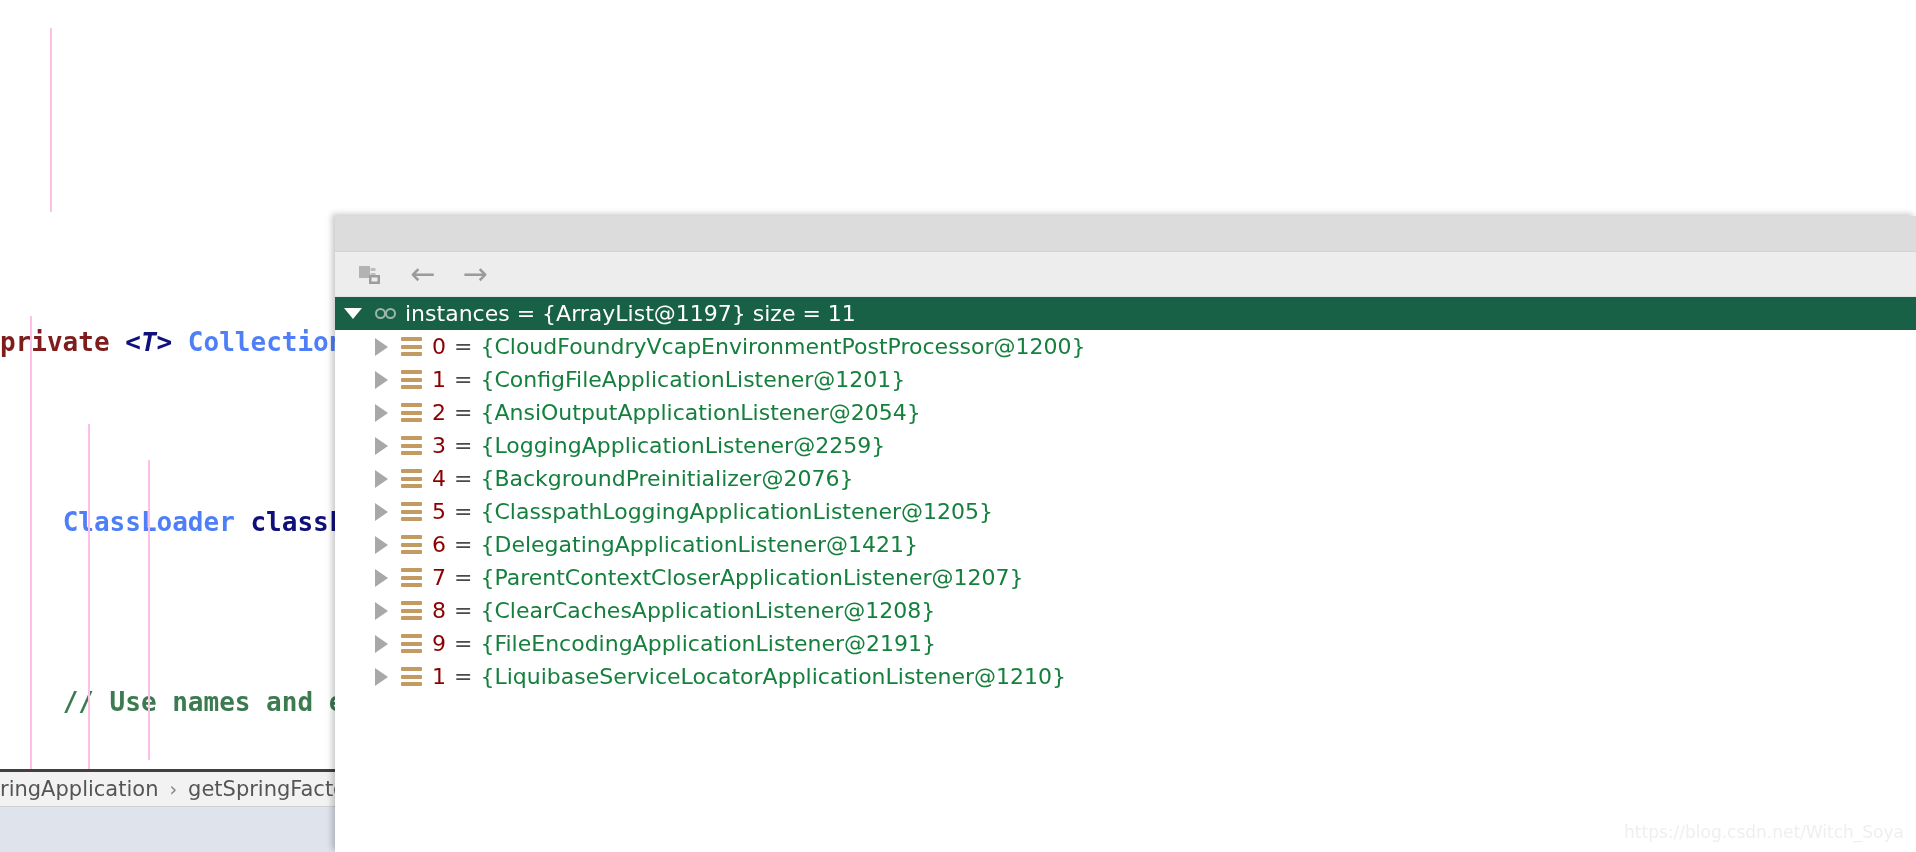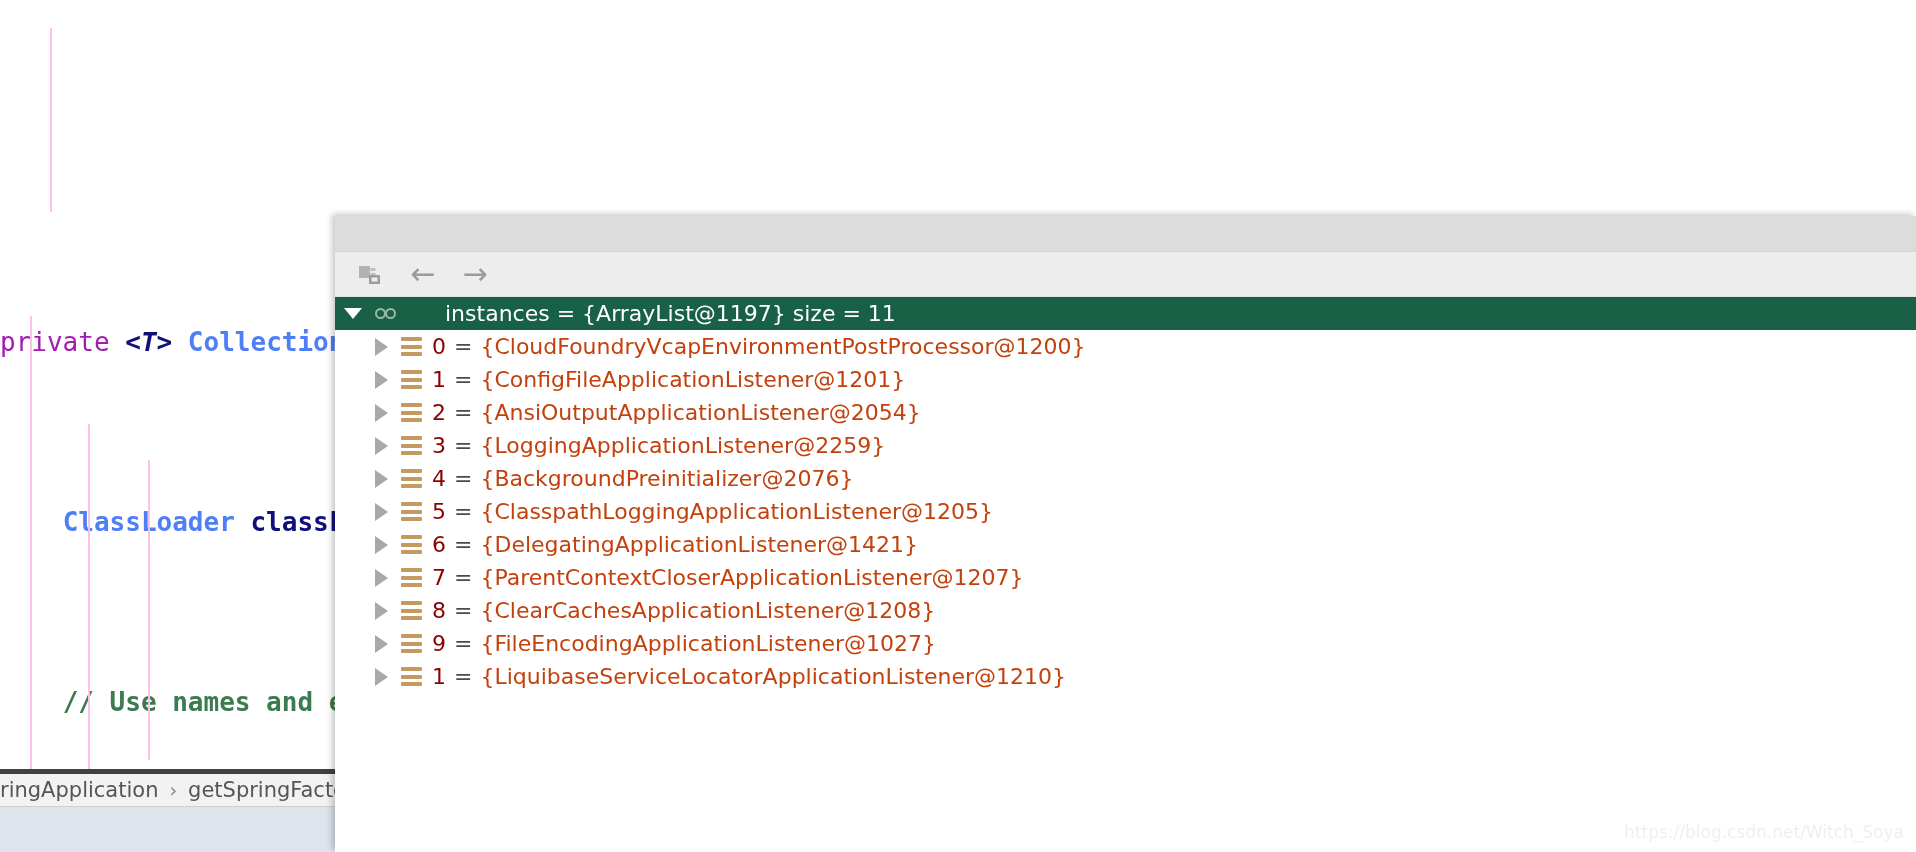--- a/index.html
+++ b/index.html
@@ -33,21 +33,21 @@
     overflow: hidden;
   }
   .code-line {
     position: relative;
     height: 36px;
     line-height: 36px;
     padding-left: 0px;
     white-space: pre;
   }
   
-  .kw      { color: #a21caf; font-weight: normal; }
+  .kw      { color: #7f1d1d; font-weight: bold; }
   .typ     { color: #4f7ff7; font-weight: bold; }
   .plain   { color: #10107a; font-weight: bold; }
   .cmt     { color: #3c7a50; font-weight: bold; }
   .hint    { color: #9a9a9a; font-style: italic; font-weight: bold; }
   .gen     { color: #10107a; font-style: italic; font-weight: bold; }
   .param   { color: #10107a; font-style: italic; font-weight: bold; }
 
   .indent-guide {
     position: absolute;
     width: 2px;
@@ -56,21 +56,21 @@
   }
 
   
   #breadcrumb-bar {
     position: absolute;
     left: 0;
     top: 769px;
     width: 430px;
     height: 38px;
     background: #f2f2f2;
-    border-top: 5px solid #404040;
+    border-top: 3px solid #404040;
     border-bottom: 1px solid #d0d0d0;
     display: flex;
     align-items: center;
     font-family: "DejaVu Sans", sans-serif;
     font-size: 21px;
     color: #555555;
     overflow: hidden;
     z-index: 5;
   }
   .crumb { white-space: nowrap; }
@@ -147,21 +147,21 @@
     display: inline-flex;
     align-items: center;
     margin-right: 9px;
   }
   .glasses-icon .lens {
     width: 11px; height: 11px;
     border: 2px solid #9ab8ab;
     border-radius: 50%;
   }
   .glasses-icon .lens + .lens { margin-left: -1px; }
-  #watch-header .wh-text { letter-spacing: 0px; margin-left: 40px; }
+  #watch-header .wh-text { letter-spacing: 0px; }
 
   
   #watch-list {
     background: #ffffff;
     padding-top: 0px;
   }
   .watch-row {
     height: 33px;
     display: flex;
     align-items: center;
@@ -187,21 +187,21 @@
     flex: 0 0 auto;
   }
   .list-icon span {
     display: block;
     height: 4px;
     background: #c39a62;
     border-radius: 1px;
   }
   .row-index { color: #8b0000; margin-right: 2px; }
   .row-eq    { color: #4a4a4a; margin: 0 8px 0 6px; }
-  .row-value { color: #c2410c; }
+  .row-value { color: #15803d; }
 
   
   #watermark {
     position: absolute;
     right: 12px;
     bottom: 10px;
     font-family: "DejaVu Sans", sans-serif;
     font-size: 17px;
     color: #efefef;
     z-index: 40;
@@ -413,21 +413,21 @@
 
       <div class="watch-row">
         <span class="tri-right"></span>
         <span class="list-icon">
             <span></span>
             <span></span>
             <span></span>
           </span>
         <span class="row-index">9</span>
         <span class="row-eq">=</span>
-        <span class="row-value">{FileEncodingApplicationListener@1027}</span>
+        <span class="row-value">{FileEncodingApplicationListener@2191}</span>
       </div>
 
       <div class="watch-row">
         <span class="tri-right"></span>
         <span class="list-icon">
             <span></span>
             <span></span>
             <span></span>
           </span>
         <span class="row-index">1</span>

